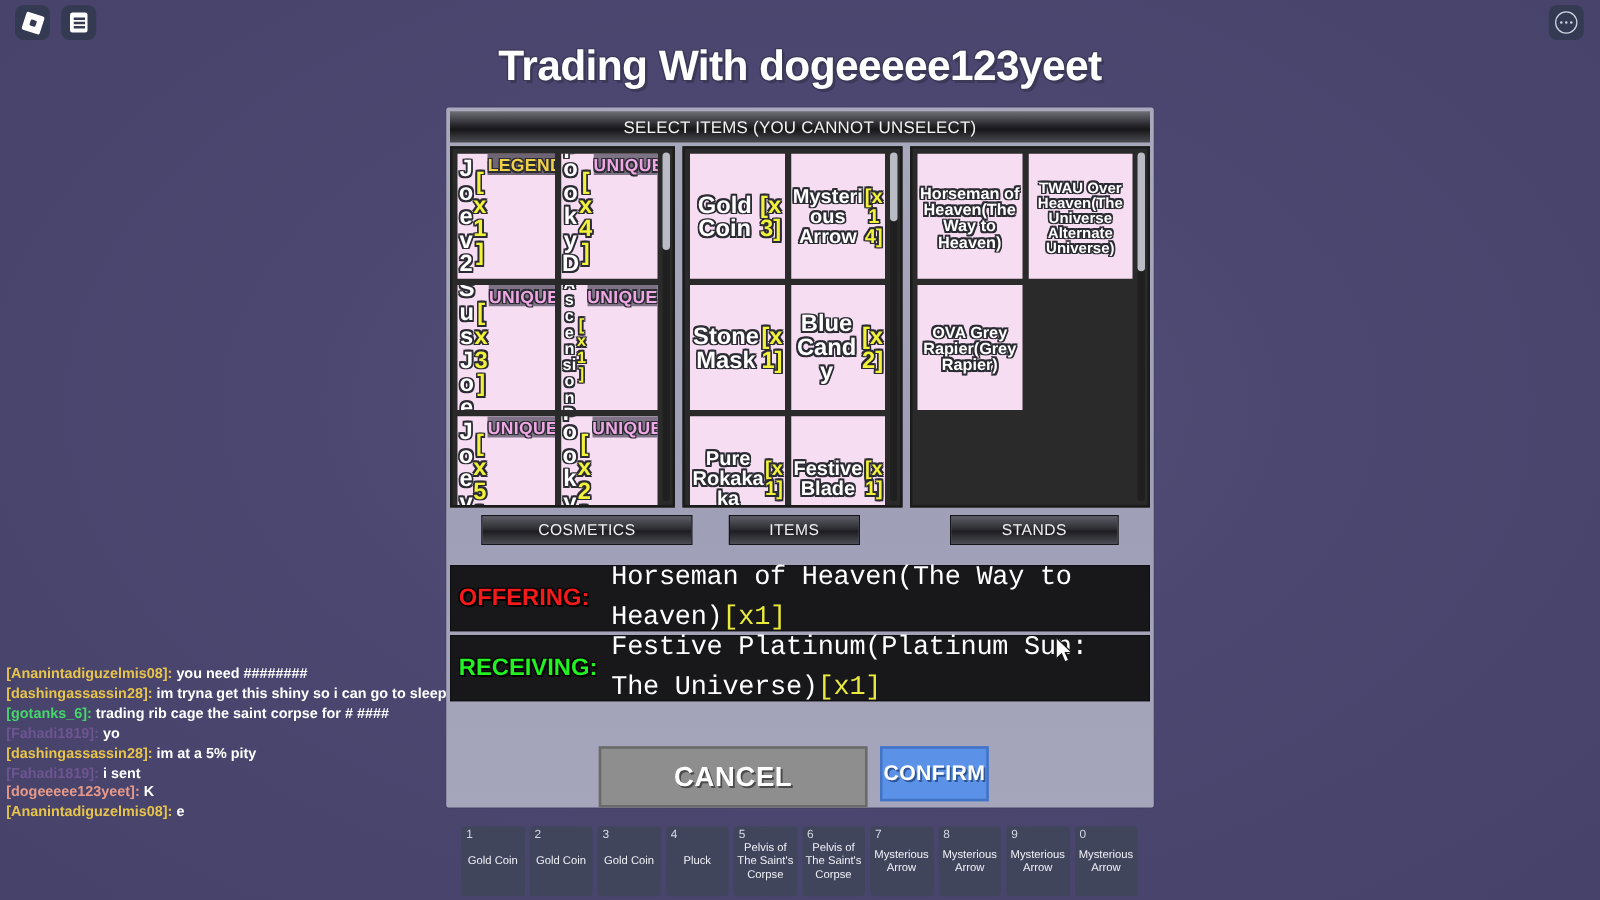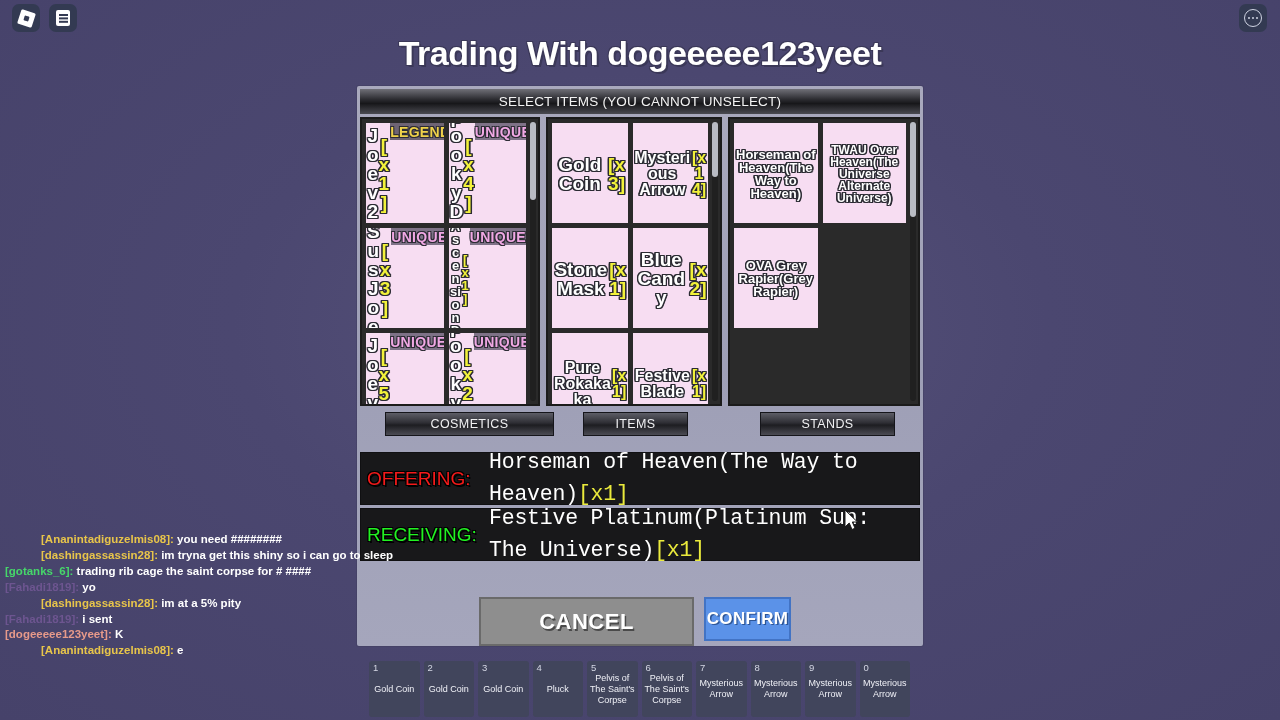--- a/index.html
+++ b/index.html
@@ -146,21 +146,21 @@
   
   .offer-row {
     position:absolute; left:3px; width:560px; height:53px;
     background:#18181a; display:flex; align-items:center;
     border:1px solid #101012;
   }
   #row-offering  { top:366px; }
   #row-receiving { top:422px; }
   .offer-label {
     flex:0 0 128px; text-align:left; padding-left:6px;
-    font-size:19px; font-weight:normal; font-family:"Liberation Sans", sans-serif;
+    font-size:19px; font-weight:bold; font-family:"Liberation Sans", sans-serif;
     text-shadow: 1.5px 1.5px 0 #000, -1px -1px 0 #000, 1px -1px 0 #000, -1px 1px 0 #000;
   }
   #lbl-offering  { color:#f41a1a; }
   #lbl-receiving { color:#22f222; }
   .offer-text {
     flex:1; color:#ffffff; font-family:"Liberation Mono", monospace;
     font-size:21.5px; line-height:1.45; letter-spacing:-0.2px;
     padding-right:6px;
   }
   .offer-text .qty { color:#eaea3c; }
@@ -182,21 +182,21 @@
   }
 
   
   #chatlog {
     position:absolute; left:5px; top:532px; width:350px;
     font-size:11.5px; font-weight:bold; line-height:15.9px;
     white-space:nowrap;
   }
   .chat-line { color:#ffffff; }
   .chat-user { font-weight:bold; }
-  .u-gold   { color:#e8c54a;margin-left:36px; }
+  .u-gold   { color:#e8c54a; }
   .u-green  { color:#46d76a; }
   .u-salmon { color:#e79a8a; }
   .u-purple { color:#6d5590; }
 
   
   #hotbar {
     position:absolute; left:369px; top:661px; width:545px; height:56px;
     display:flex; gap:4px;
   }
   .slot {

